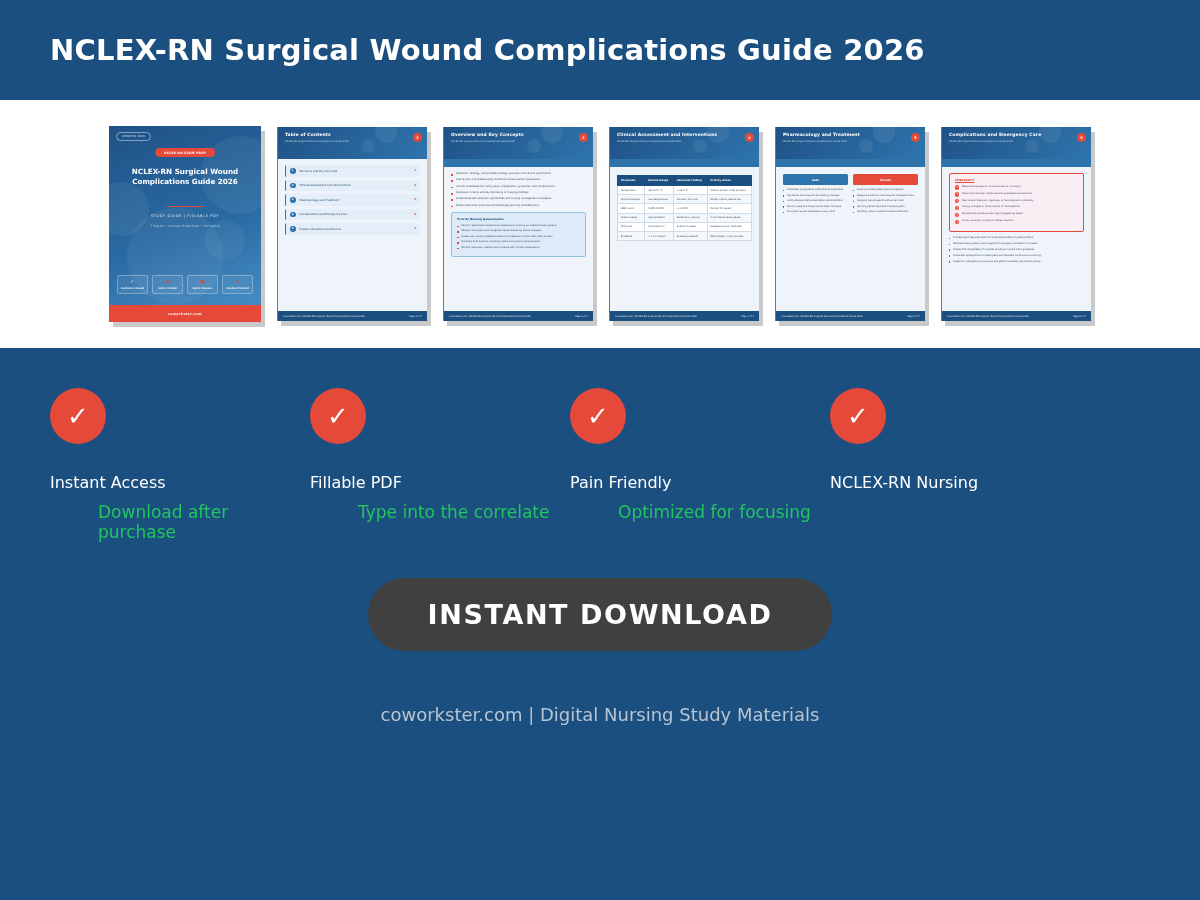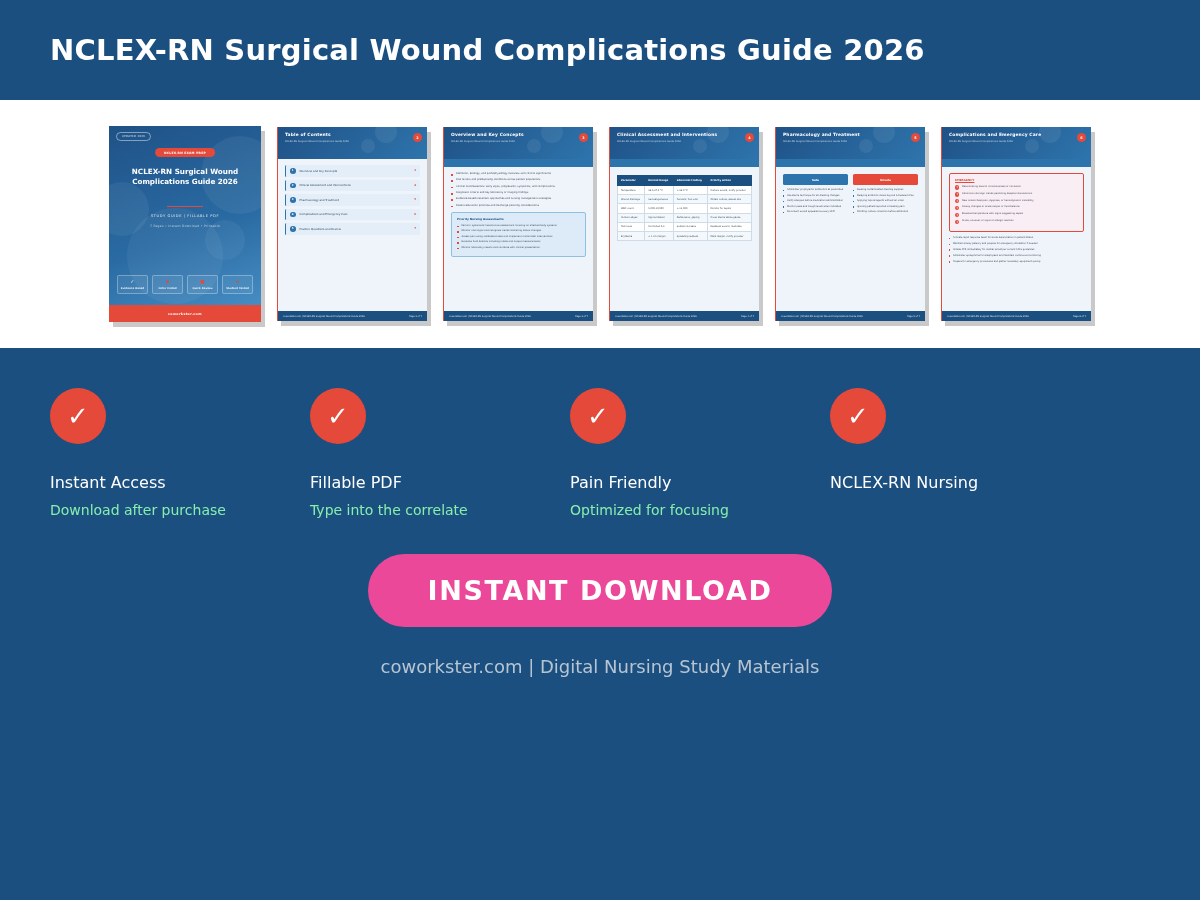--- a/index.html
+++ b/index.html
@@ -512,47 +512,48 @@
     justify-content: center;
     margin-bottom: 29px;
   }
   .feature-title {
     color: #ffffff;
     font-size: 16px;
     font-weight: normal;
     margin-bottom: 10px;
   }
   .feature-desc {
-    color: #86efac;
-    font-size: 14px;
+    color: #22c55e;
+    font-size: 17px;
+    margin-left: 48px;
   }
 
   
   .cta-wrap {
     display: flex;
     justify-content: center;
     margin-top: 36px;
   }
   .cta-button {
-    background: #ec4899;
+    background: #404040;
     color: #ffffff;
     font-size: 27px;
     font-weight: bold;
     letter-spacing: 1.6px;
     padding: 21px 60px;
     border: none;
     border-radius: 42px;
     cursor: pointer;
     font-family: inherit;
   }
   .site-footer {
     text-align: center;
     color: #b7c5d2;
     font-size: 18px;
-    margin-top: 29px;
+    margin-top: 53px;
   }
 </style>
 </head>
 <body>
 
 <div class="header">
   <div class="header-title">NCLEX-RN Surgical Wound Complications Guide 2026</div>
 </div>
 
 <div class="strip">

